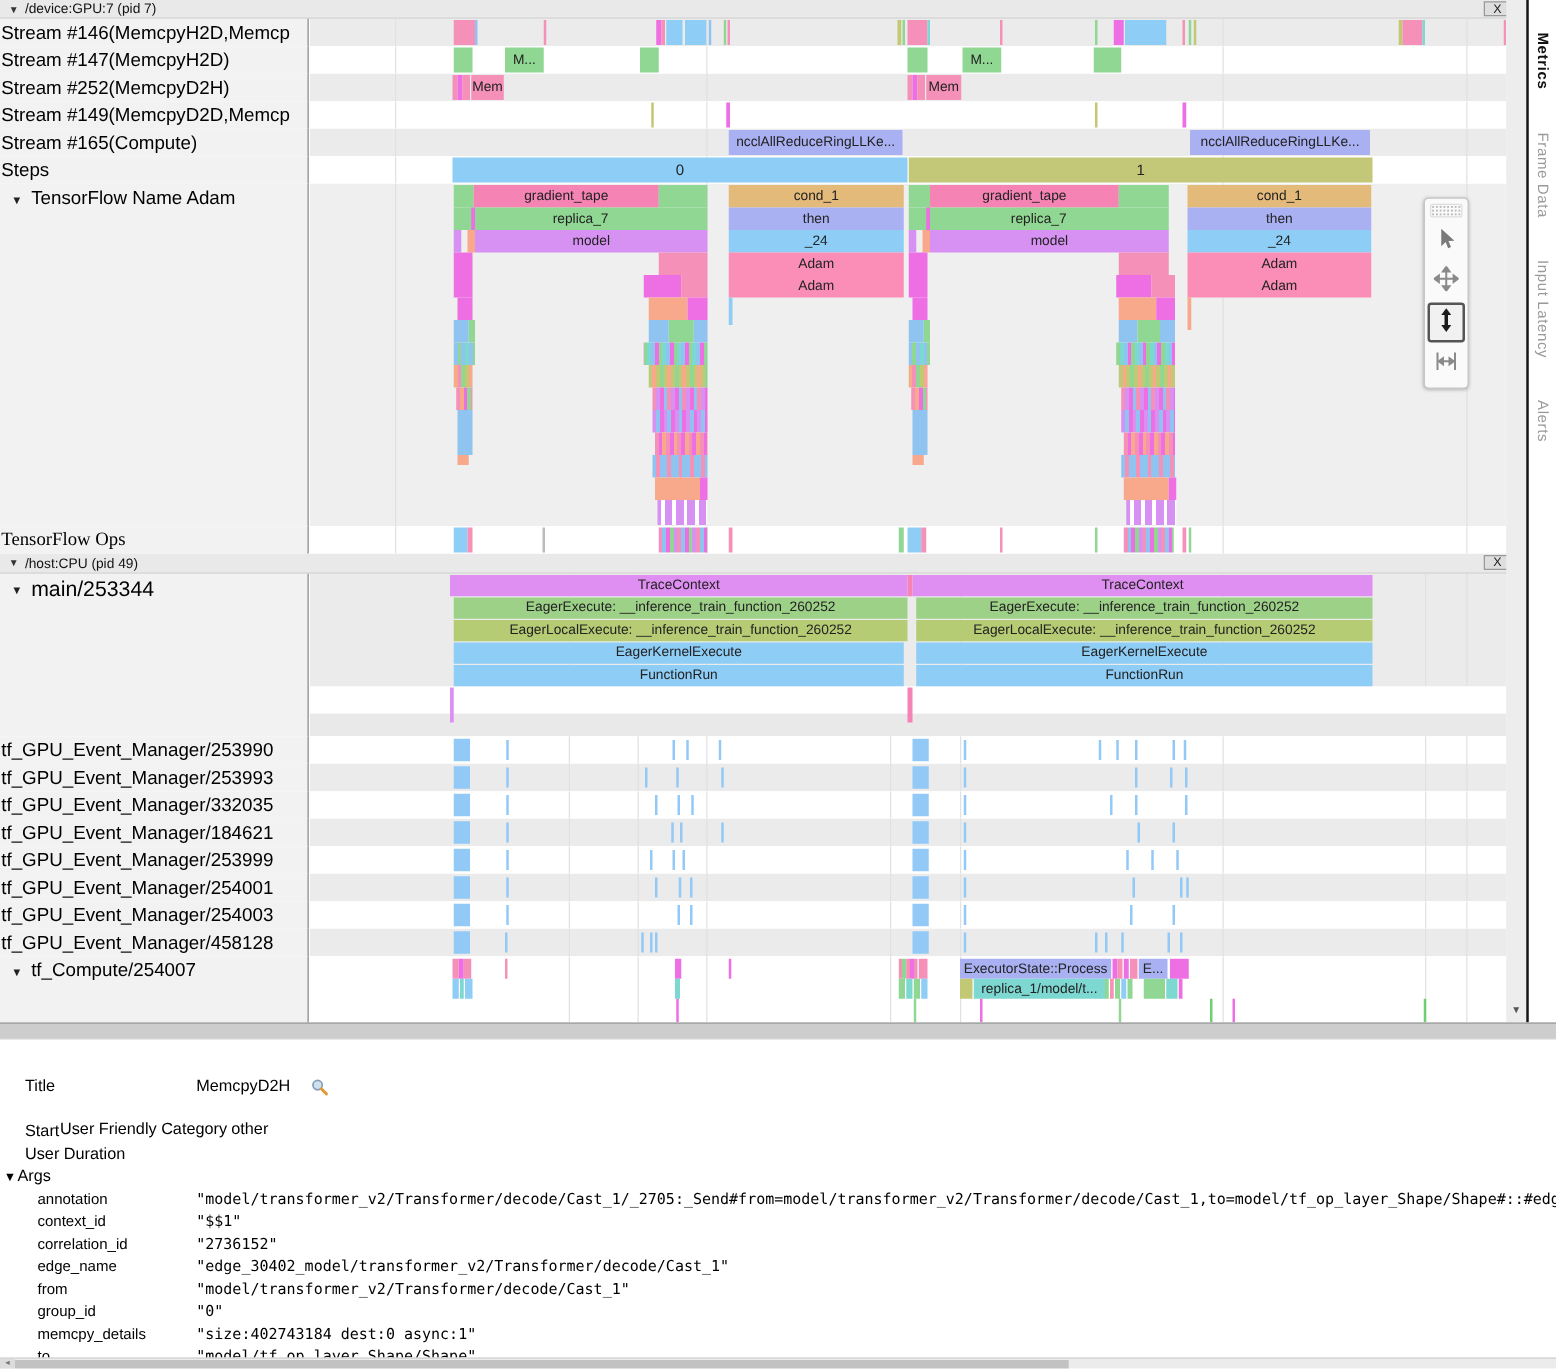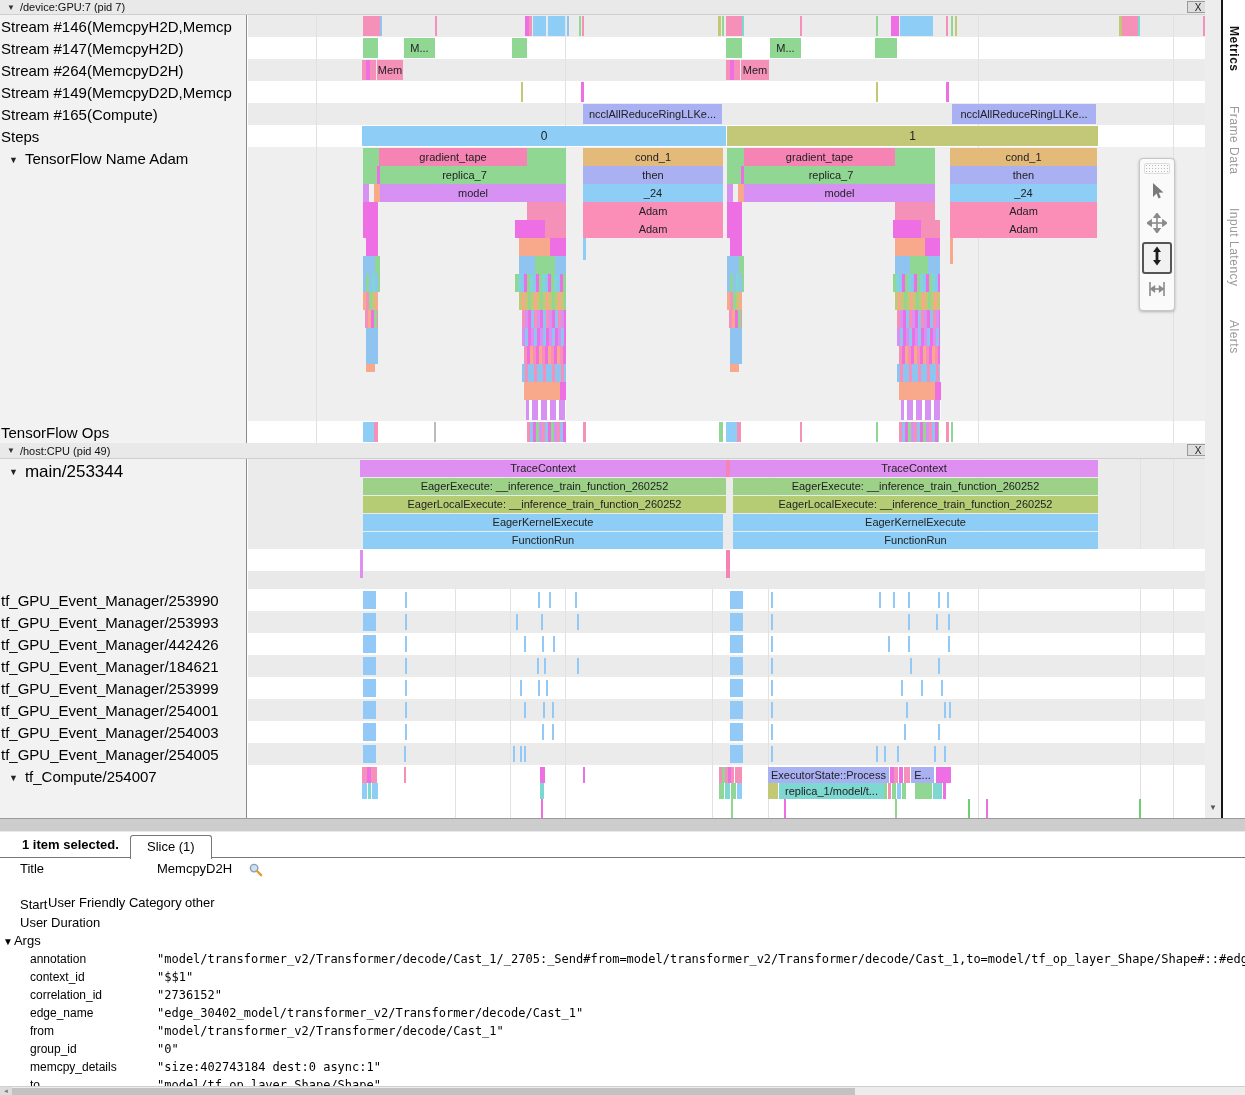--- a/index.html
+++ b/index.html
@@ -111,21 +111,21 @@
           <div class="blk" style="left: 115px; top: 1px; width: 15px; height: 20px; background: rgb(144, 215, 147);"></div>
           <div class="blk" style="left: 156px; top: 1px; width: 31px; height: 20px; background: rgb(144, 215, 147); line-height: 20px; font-size: 11px;">M...</div>
           <div class="blk" style="left: 264px; top: 1px; width: 15px; height: 20px; background: rgb(144, 215, 147);"></div>
           <div class="blk" style="left: 478px; top: 1px; width: 16px; height: 20px; background: rgb(144, 215, 147);"></div>
           <div class="blk" style="left: 522px; top: 1px; width: 31px; height: 20px; background: rgb(144, 215, 147); line-height: 20px; font-size: 11px;">M...</div>
           <div class="blk" style="left: 627px; top: 1px; width: 22px; height: 20px; background: rgb(144, 215, 147);"></div>
         </div>
       </div>
       <div class="trow" style="top: 59px; height: 22px;">
         <div class="tlbl">
-          <span class="txt">Stream #264(MemcpyD2H)</span>
+          <span class="txt">Stream #252(MemcpyD2H)</span>
         </div>
         <div class="ttrack" style="background: rgb(235, 235, 235);">
           <div class="grid" style="left: 68px;"></div>
           <div class="grid" style="left: 317px;"></div>
           <div class="grid" style="left: 730px;"></div>
           <div class="grid" style="left: 925px;"></div>
           <div class="blk" style="left: 114px; top: 1px; width: 4px; height: 20px; background: rgb(245, 144, 184);"></div>
           <div class="blk" style="left: 118px; top: 1px; width: 4px; height: 20px; background: rgb(238, 111, 227);"></div>
           <div class="blk" style="left: 122px; top: 1px; width: 6px; height: 20px; background: rgb(245, 144, 184);"></div>
           <div class="blk" style="left: 129px; top: 1px; width: 26px; height: 20px; background: rgb(245, 144, 184); line-height: 20px; font-size: 11px;">Mem</div>
@@ -261,21 +261,21 @@
           <div class="blk" style="left: 647px; top: 145px; width: 45px; height: 18px; background: repeating-linear-gradient(90deg, rgb(194, 200, 115) 0px, rgb(194, 200, 115) 3px, rgb(248, 169, 139) 3px, rgb(248, 169, 139) 6px, rgb(194, 200, 115) 6px, rgb(194, 200, 115) 9px, rgb(144, 215, 147) 9px, rgb(144, 215, 147) 12px);"></div>
           <div class="blk" style="left: 649px; top: 163px; width: 43px; height: 18px; background: repeating-linear-gradient(90deg, rgb(245, 144, 184) 0px, rgb(245, 144, 184) 3px, rgb(215, 145, 243) 3px, rgb(215, 145, 243) 6px, rgb(238, 111, 227) 6px, rgb(238, 111, 227) 9px, rgb(142, 196, 239) 9px, rgb(142, 196, 239) 12px);"></div>
           <div class="blk" style="left: 649px; top: 181px; width: 43px; height: 18px; background: repeating-linear-gradient(90deg, rgb(215, 145, 243) 0px, rgb(215, 145, 243) 3px, rgb(142, 196, 239) 3px, rgb(142, 196, 239) 6px, rgb(238, 111, 227) 6px, rgb(238, 111, 227) 9px);"></div>
           <div class="blk" style="left: 651px; top: 199px; width: 41px; height: 18px; background: repeating-linear-gradient(90deg, rgb(245, 144, 184) 0px, rgb(245, 144, 184) 3px, rgb(238, 111, 227) 3px, rgb(238, 111, 227) 6px, rgb(248, 169, 139) 6px, rgb(248, 169, 139) 9px);"></div>
           <div class="blk" style="left: 649px; top: 217px; width: 43px; height: 18px; background: repeating-linear-gradient(90deg, rgb(142, 196, 239) 0px, rgb(142, 196, 239) 3px, rgb(245, 144, 184) 3px, rgb(245, 144, 184) 6px, rgb(142, 196, 239) 6px, rgb(142, 196, 239) 9px);"></div>
           <div class="blk" style="left: 651px; top: 235px; width: 36px; height: 18px; background: rgb(248, 169, 139);"></div>
           <div class="blk" style="left: 687px; top: 235px; width: 6px; height: 18px; background: rgb(238, 111, 227);"></div>
           <div class="blk" style="left: 653px; top: 253px; width: 40px; height: 20px; background: repeating-linear-gradient(90deg, rgb(215, 145, 243) 0px, rgb(215, 145, 243) 3px, rgb(255, 255, 255) 3px, rgb(255, 255, 255) 6px, rgb(215, 145, 243) 6px, rgb(215, 145, 243) 9px);"></div>
         </div>
       </div>
-      <div class="trow" style="top: 421px; height: 22px;">
+      <div class="trow" style="top: 421px; height: 22px; font-family: Liberation Serif, serif;">
         <div class="tlbl">
           <span class="txt">TensorFlow Ops</span>
         </div>
         <div class="ttrack" style="background: rgb(255, 255, 255);">
           <div class="grid" style="left: 68px;"></div>
           <div class="grid" style="left: 317px;"></div>
           <div class="grid" style="left: 730px;"></div>
           <div class="grid" style="left: 925px;"></div>
           <div class="blk" style="left: 115px; top: 1px; width: 11px; height: 20px; background: rgb(142, 205, 246);"></div>
           <div class="blk" style="left: 126px; top: 1px; width: 4px; height: 20px; background: rgb(245, 144, 184);"></div>
@@ -375,21 +375,21 @@
           <div class="blk" style="left: 293px; top: 3px; width: 2px; height: 16px; background: rgb(146, 201, 247);"></div>
           <div class="blk" style="left: 329px; top: 3px; width: 2px; height: 16px; background: rgb(146, 201, 247);"></div>
           <div class="blk" style="left: 523px; top: 3px; width: 2px; height: 16px; background: rgb(146, 201, 247);"></div>
           <div class="blk" style="left: 660px; top: 3px; width: 2px; height: 16px; background: rgb(146, 201, 247);"></div>
           <div class="blk" style="left: 688px; top: 3px; width: 2px; height: 16px; background: rgb(146, 201, 247);"></div>
           <div class="blk" style="left: 700px; top: 3px; width: 2px; height: 16px; background: rgb(146, 201, 247);"></div>
         </div>
       </div>
       <div class="trow" style="top: 633px; height: 22px;">
         <div class="tlbl">
-          <span class="txt">tf_GPU_Event_Manager/442426</span>
+          <span class="txt">tf_GPU_Event_Manager/332035</span>
         </div>
         <div class="ttrack" style="background: rgb(255, 255, 255);">
           <div class="grid" style="left: 207px;"></div>
           <div class="grid" style="left: 262px;"></div>
           <div class="grid" style="left: 317px;"></div>
           <div class="grid" style="left: 464px;"></div>
           <div class="grid" style="left: 520px;"></div>
           <div class="grid" style="left: 730px;"></div>
           <div class="grid" style="left: 892px;"></div>
           <div class="grid" style="left: 925px;"></div>
@@ -497,21 +497,21 @@
           <div class="blk" style="left: 157px; top: 3px; width: 2px; height: 16px; background: rgb(146, 201, 247);"></div>
           <div class="blk" style="left: 294px; top: 3px; width: 2px; height: 16px; background: rgb(146, 201, 247);"></div>
           <div class="blk" style="left: 304px; top: 3px; width: 2px; height: 16px; background: rgb(146, 201, 247);"></div>
           <div class="blk" style="left: 523px; top: 3px; width: 2px; height: 16px; background: rgb(146, 201, 247);"></div>
           <div class="blk" style="left: 656px; top: 3px; width: 2px; height: 16px; background: rgb(146, 201, 247);"></div>
           <div class="blk" style="left: 690px; top: 3px; width: 2px; height: 16px; background: rgb(146, 201, 247);"></div>
         </div>
       </div>
       <div class="trow" style="top: 743px; height: 22px;">
         <div class="tlbl">
-          <span class="txt">tf_GPU_Event_Manager/254005</span>
+          <span class="txt">tf_GPU_Event_Manager/458128</span>
         </div>
         <div class="ttrack" style="background: rgb(235, 235, 235);">
           <div class="grid" style="left: 207px;"></div>
           <div class="grid" style="left: 262px;"></div>
           <div class="grid" style="left: 317px;"></div>
           <div class="grid" style="left: 464px;"></div>
           <div class="grid" style="left: 520px;"></div>
           <div class="grid" style="left: 730px;"></div>
           <div class="grid" style="left: 892px;"></div>
           <div class="grid" style="left: 925px;"></div>
@@ -621,24 +621,20 @@
         <span class="ticon"><svg width="20" height="20" viewBox="0 0 20 20" stroke="#8a8a8a" stroke-width="1.6" fill="#8a8a8a">
             <line x1="3" y1="3" x2="3" y2="17"></line>
             <line x1="17" y1="3" x2="17" y2="17"></line>
             <line x1="5" y1="10" x2="15" y2="10"></line>
             <path d="M4 10 l3.4 -2.4 v4.8 Z M16 10 l-3.4 -2.4 v4.8 Z"></path>
           </svg></span>
       </div>
     </div>
   <div id="sep"></div>
   <div id="details">
-    <div id="dtabs">
-      <span id="selcount">1 item selected.</span>
-      <div id="slicetab"><span>Slice (1)</span></div>
-    </div>
     <div id="dfields">
         <div class="drow" style="top: 28px;">
           <span class="dlab">Title</span>
           <span class="dval">MemcpyD2H</span>
           <span class="mag"><svg width="15" height="15" viewBox="0 0 16 16">
               <circle cx="6.5" cy="6.5" r="4" fill="#cfe0f0" stroke="#8aa0b8" stroke-width="1.5"></circle>
               <line x1="9.6" y1="9.6" x2="14" y2="14" stroke="#e09a3c" stroke-width="2.6" stroke-linecap="round"></line>
             </svg></span>
         </div>
         <div class="drow" style="top: 62px; margin-left: 28px;">

